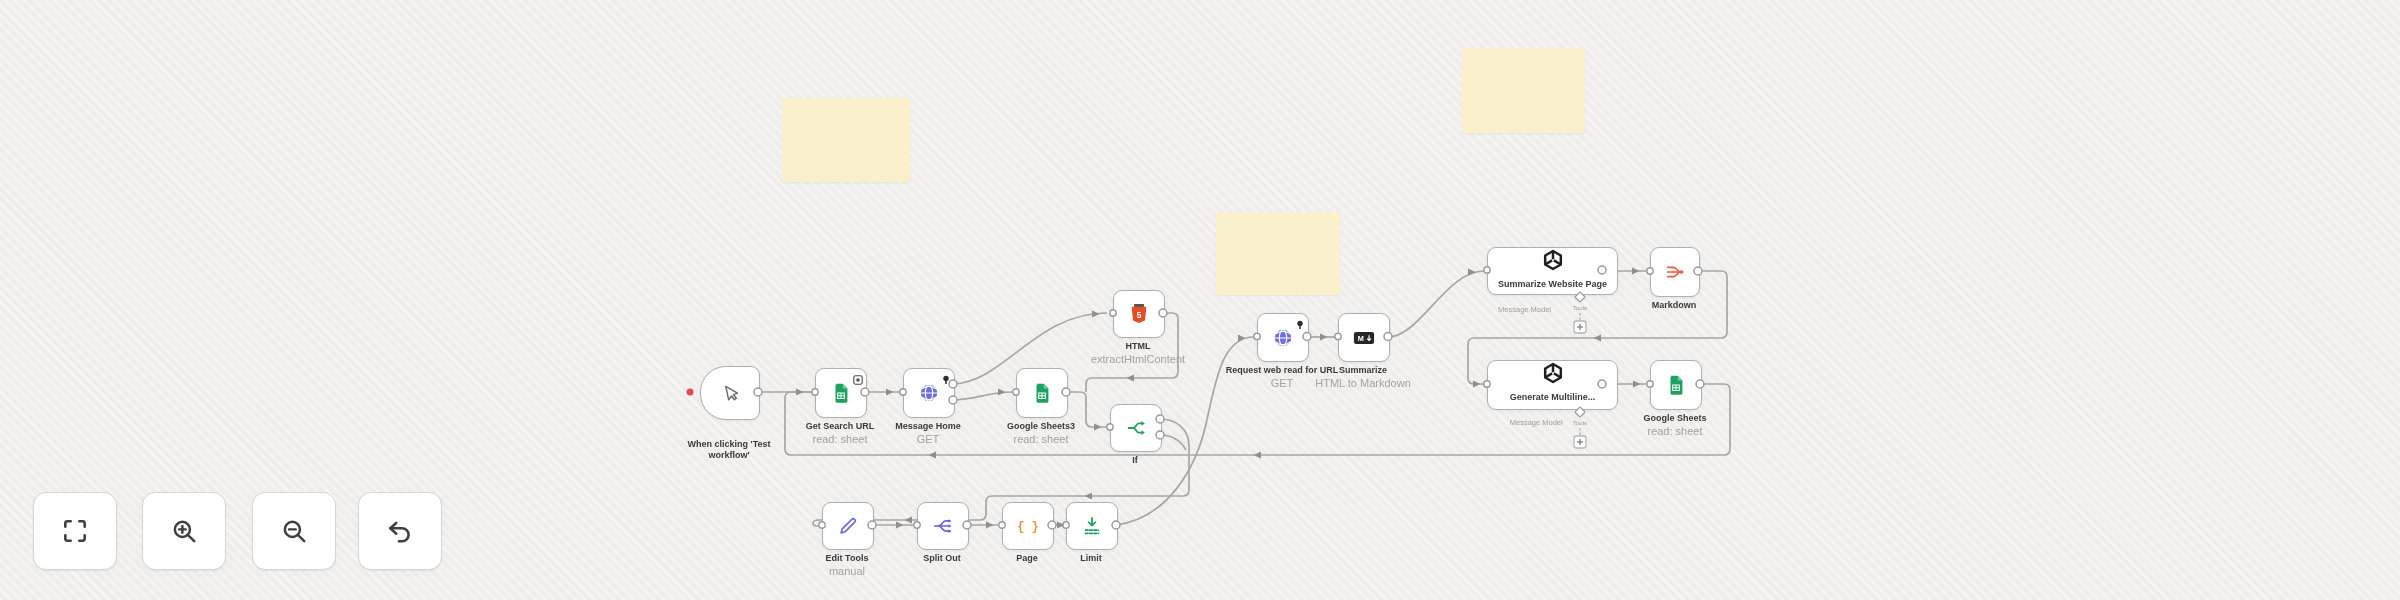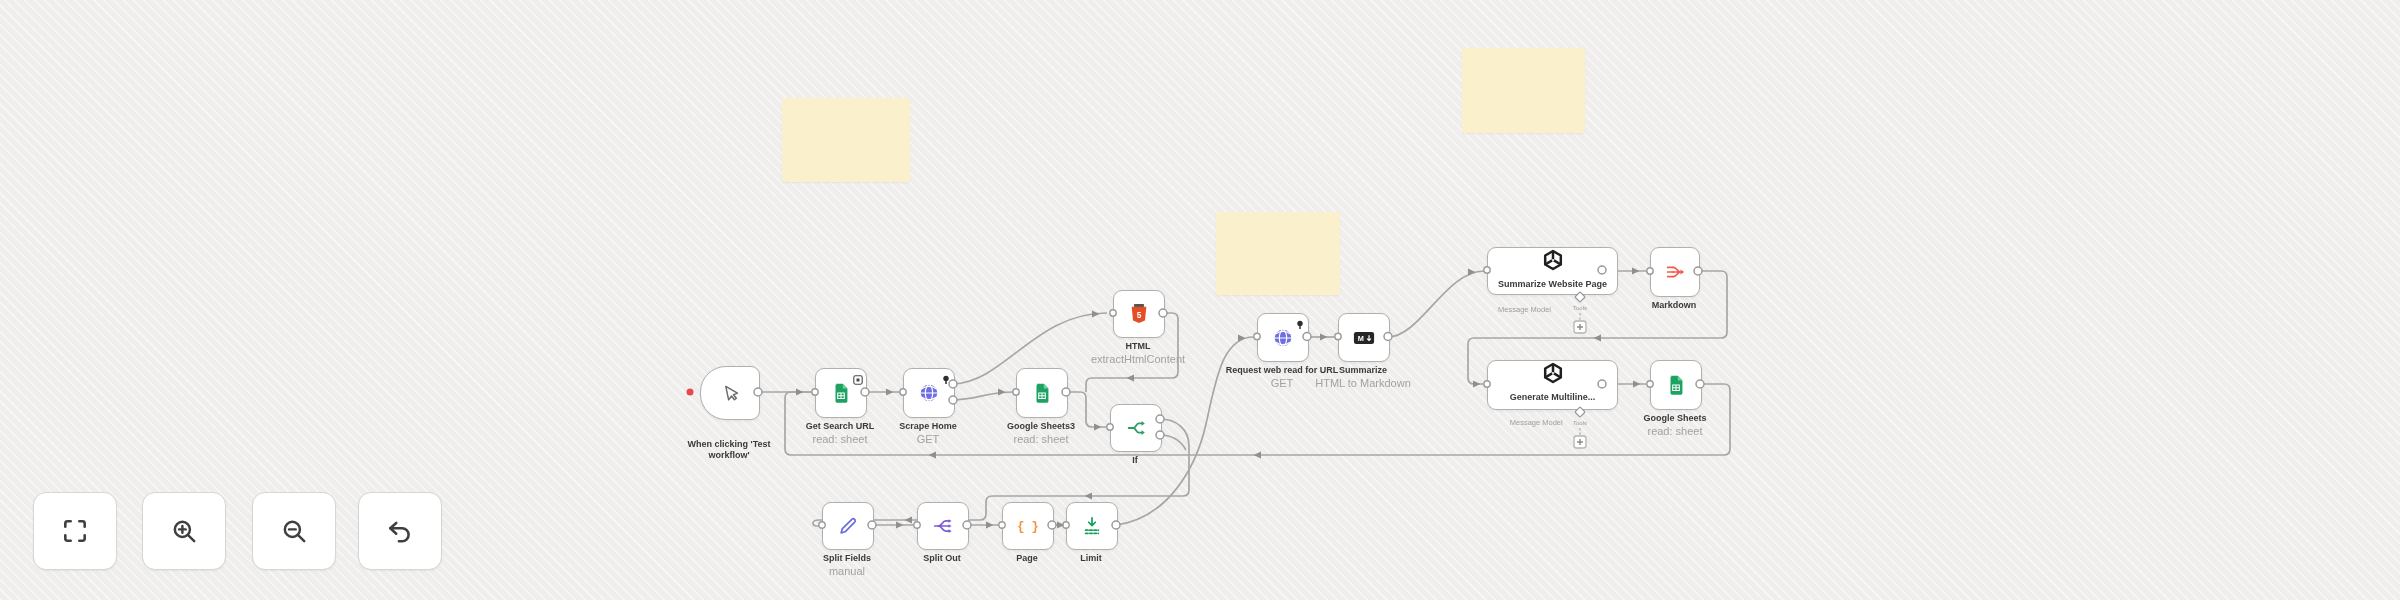--- a/index.html
+++ b/index.html
@@ -161,21 +161,21 @@
             <path d="M-9,0 h18 M-7.6,-4.6 a10,7.5 0 0 1 15.2,0 M-7.6,4.6 a10,7.5 0 0 0 15.2,0"></path>
           </g>
         </svg>
       </span>
       <span class="badge"><svg width="10" height="10" viewBox="0 0 10 10">
           <circle cx="5" cy="3.4" r="2.7" fill="#2e2e2e"></circle>
           <path d="M5,5.6 v3.4" stroke="#2e2e2e" stroke-width="1.5"></path>
         </svg></span>
     </div>
     <div class="nlabel" style="left: 868px; top: 421px; width: 120px;">
-      <div>Scrape Home</div>
+      <div>Message Home</div>
       <div class="nsub">GET</div>
     </div>
     <div class="node " style="left: 1016px; top: 368px; width: 50px; height: 48px;">
       <span style="display: flex;">
         <svg width="22" height="22" viewBox="-12 -12 24 24">
           <path d="M-6,-10 h8 l5,5 v14 a1.5,1.5 0 0 1 -1.5,1.5 h-10 a1.5,1.5 0 0 1 -1.5,-1.5 v-17 a1.5,1.5 0 0 1 1.5,-1.5 z" fill="#1da261"></path>
           <path d="M2,-10 l5,5 h-5 z" fill="#74cfa0"></path>
           <g stroke="#fff" stroke-width="1.1" fill="none">
             <rect x="-3.6" y="0" width="7.2" height="6"></rect>
             <path d="M-3.6,3 h7.2 M0,0 v6"></path>
@@ -308,21 +308,21 @@
       <div class="nsub">read: sheet</div>
     </div>
     <div class="node " style="left: 822px; top: 502px; width: 50px; height: 46px;">
       <span style="display: flex;">
         <svg width="22" height="22" viewBox="-12 -12 24 24">
           <path d="M-7.5,7.5 L-6.3,3.2 L4.2,-7.3 a2,2 0 0 1 2.9,0 l0.2,0.2 a2,2 0 0 1 0,2.9 L-3.2,6.3 Z" fill="none" stroke="#6c6ce6" stroke-width="1.9" stroke-linejoin="round"></path>
         </svg>
       </span>
     </div>
     <div class="nlabel" style="left: 787px; top: 553px; width: 120px;">
-      <div>Split Fields</div>
+      <div>Edit Tools</div>
       <div class="nsub">manual</div>
     </div>
     <div class="node " style="left: 917px; top: 502px; width: 50px; height: 46px;">
       <span style="display: flex;">
         <svg width="22" height="22" viewBox="-12 -12 24 24">
           <g stroke="#7a5bd6" stroke-width="1.9" fill="none" stroke-linecap="round">
             <path d="M-9,0 h4"></path>
             <path d="M-5,0 C-1,0 -1,-5.5 3,-5.5 h3 M-5,0 C-1,0 -1,5.5 3,5.5 h3 M-5,0 h11"></path>
           </g>
           <path d="M6,-7.5 l3.4,2 -3.4,2z M6,-2 l3.4,2 -3.4,2z M6,3.5 l3.4,2 -3.4,2z" fill="#7a5bd6"></path>

